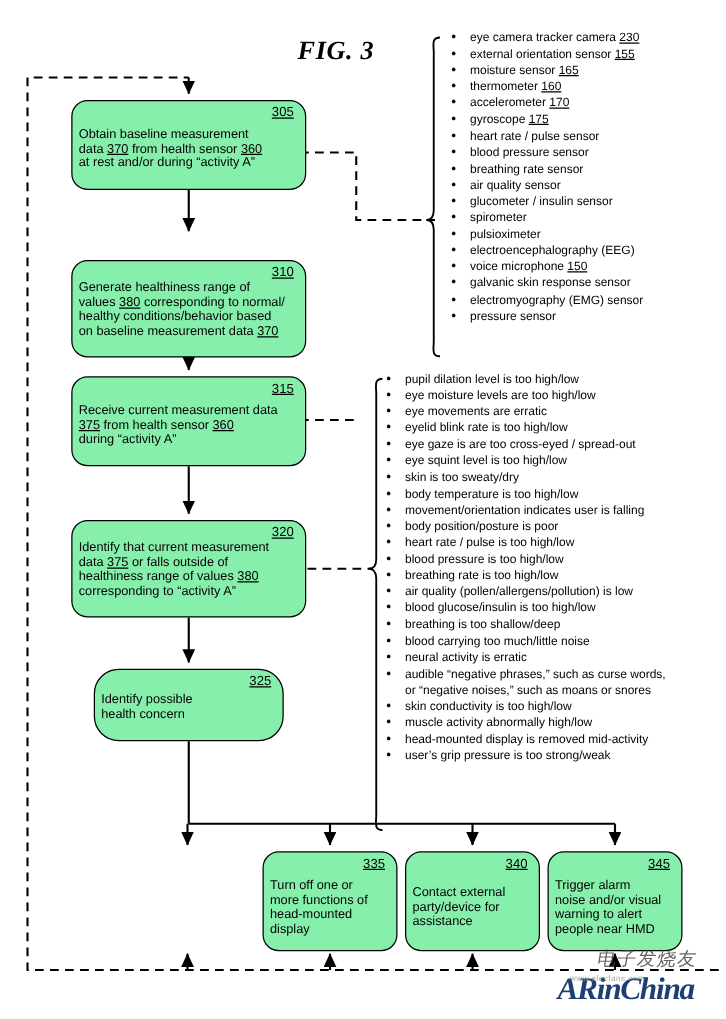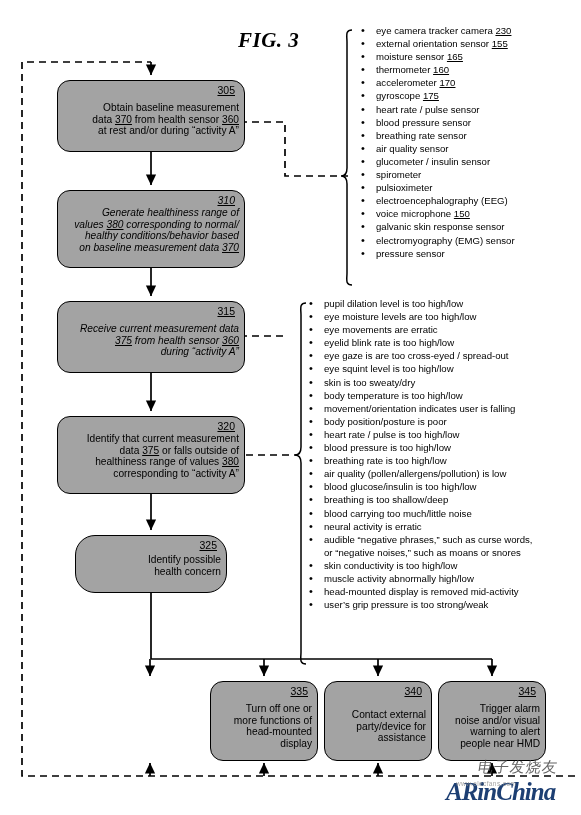--- a/index.html
+++ b/index.html
@@ -8,34 +8,34 @@
 
   #sheet{position:absolute;left:0;top:0;width:581px;height:815px;}
 
   
   .fig-title{position:absolute;left:238px;top:28px;
     font-family:"Liberation Serif","DejaVu Serif",serif;
     font-style:italic;font-weight:bold;font-size:21px;letter-spacing:.5px;}
 
   
   .box{position:absolute;border:1.6px solid #000;border-radius:13px;
-       background:#a3a3a3;box-sizing:border-box;}
+       background:#86efac;box-sizing:border-box;}
   .box .ref{position:absolute;right:9px;top:4px;font-size:10.5px;
        text-decoration:underline;line-height:11px;}
   .box .btext{position:absolute;left:0;right:0;
-       text-align:right;font-size:10.2px;line-height:11.6px;
+       text-align:left;font-size:10.2px;line-height:11.6px;
        padding:0 5px;box-sizing:border-box;}
 
   
   #b305{left:57px;  top:80px;  width:188px;height:72px;}
   #b305 .btext{top:21px;}
-  #b310{left:57px;  top:190px; width:188px;height:78px;font-style:italic;}
+  #b310{left:57px;  top:208px; width:188px;height:78px;}
   #b310 .btext{top:16px;}
   #b315{left:57px;  top:301px; width:188px;height:72px;}
-  #b315 .btext{top:21px;font-style:italic;}
+  #b315 .btext{top:21px;}
   #b320{left:57px;  top:416px; width:188px;height:78px;}
   #b320 .btext{top:16px;}
   #b325{left:75px;  top:535px; width:152px;height:58px;border-radius:20px;}
   #b325 .btext{top:18px;}
 
   
   #b330{left:96px;  top:681px; width:108px;height:80px;}
   #b330 .btext{top:21px;}
   #b335{left:210px; top:681px; width:108px;height:80px;}
   #b335 .btext{top:21px;}

